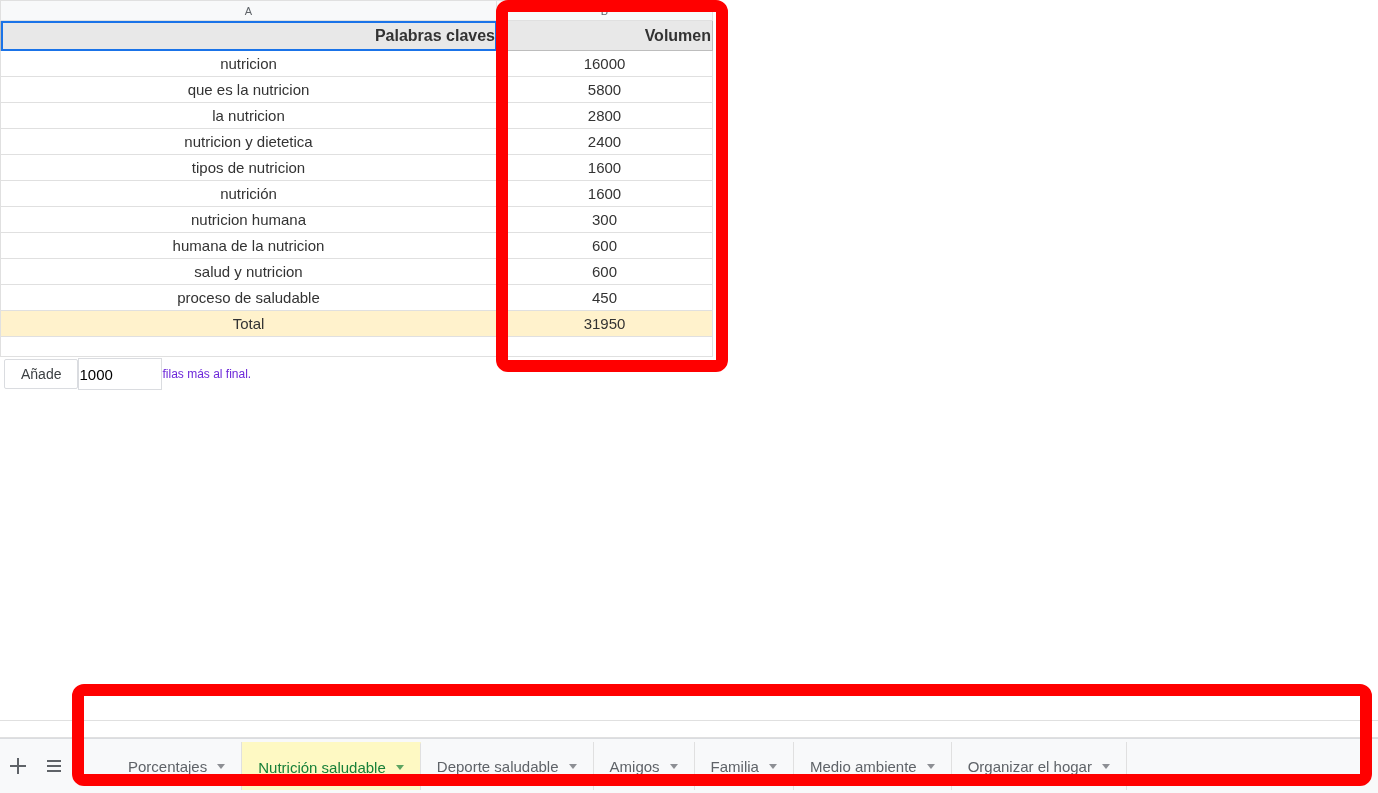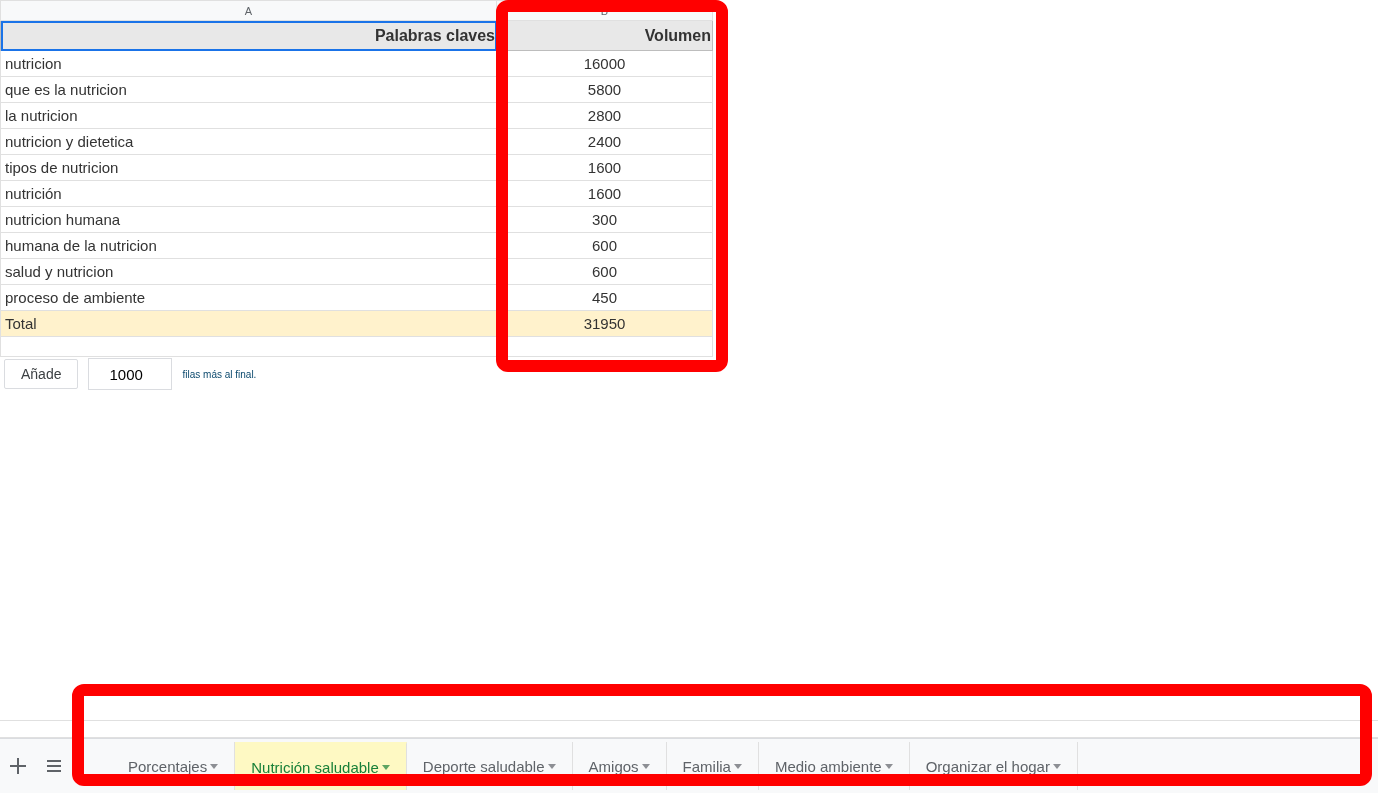--- a/index.html
+++ b/index.html
@@ -7,39 +7,39 @@
   .viewport { position: relative; width: 1378px; height: 793px; background: #fff; }
   
   .sheet-area { position: absolute; left: 0; top: 0; right: 0; }
   table.spreadsheet { border-collapse: collapse; table-layout: fixed; }
   .col-letters td { background: #f8f9fa; border: 1px solid #e0e0e0; color: #5f6368; font-size: 11px; text-align: center; height: 20px; }
   .col-a   { width: 496px; }
   .col-b   { width: 216px; }
   .hdr td { background: #e8e8e8; border: 1px solid #bdbdbd; font-weight: bold; text-align: right; height: 30px; font-size: 16px; }
   .hdr td.sel { outline: 2px solid #1a73e8; outline-offset: -2px; }
   .datarow td { border: 1px solid #e0e0e0; height: 26px; font-size: 15px; padding: 0 4px; }
-  .datarow td.colA { text-align: left; }
+  .datarow td.colA { text-align: center; }
   .datarow td.colB { text-align: center; }
   .total td { background: #fff2cc; }
   .empty td { border: 1px solid #e0e0e0; height: 20px; }
   
-  .addrows { position: absolute; left: 4px; top: 358px; display: flex; align-items: center; gap: 10px; }
+  .addrows { position: absolute; left: 4px; top: 358px; display: flex; align-items: center; }
   .addrows button { background: #fff; border: 1px solid #dadce0; padding: 6px 16px; font-size: 14px; color: #3c4043; cursor: pointer; border-radius: 2px; }
-  .addrows input { width: 84px; height: 32px; border: 1px solid #dadce0; padding: 4px 20px; font-size: 15px; }
-  .addrows span { color: #0c4a6e; font-size: 10px; }
+  .addrows input { width: 84px; height: 32px; border: 1px solid #dadce0; padding: 4px 0; font-size: 15px; }
+  .addrows span { color: #6d28d9; font-size: 12px; }
   
   .highlight-top { position: absolute; left: 496px; top: 0; width: 232px; height: 372px; border: 12px solid #ff0000; border-radius: 12px; pointer-events: none; }
   
   .highlight-bottom { position: absolute; left: 72px; top: 684px; width: 1300px; height: 102px; border: 12px solid #ff0000; border-radius: 12px; pointer-events: none; }
   
   .empty-bottom-row { position: absolute; left: 0; right: 0; bottom: 55px; height: 18px; border-top: 1px solid #e0e0e0; border-bottom: 1px solid #e0e0e0; background: #fff; }
   
   .tabstrip { position: absolute; left: 0; right: 0; bottom: 0; height: 55px; background: #f8f9fa; border-top: 1px solid #dadce0; display: flex; align-items: center; }
   .tabstrip .iconbtn { width: 36px; height: 48px; display: flex; align-items: center; justify-content: center; color: #5f6368; cursor: pointer; }
-  .tab { height: 48px; display: flex; align-items: center; padding: 0 16px; color: #5f6368; font-size: 15px; border-right: 1px solid #e0e0e0; cursor: pointer; gap: 3px; }
+  .tab { height: 48px; display: flex; align-items: center; padding: 0 16px; color: #5f6368; font-size: 15px; border-right: 1px solid #e0e0e0; cursor: pointer; gap: 10px; }
   .tab.active { background: #fef9c3; color: #188038; font-weight: 500; border-top: 2px solid transparent; }
   .tab .caret { width: 0; height: 0; border-left: 4px solid transparent; border-right: 4px solid transparent; border-top: 5px solid currentColor; opacity: 0.7; }
   .plus-icon svg, .menu-icon svg { display:block; }
 </style>
 </head>
 <body>
 
 <div class="viewport">
 
   <div class="sheet-area">
@@ -87,21 +87,21 @@
           </tr>
       <tr class="datarow">
             <td class="colA">humana de la nutricion</td>
             <td class="colB">600</td>
           </tr>
       <tr class="datarow">
             <td class="colA">salud y nutricion</td>
             <td class="colB">600</td>
           </tr>
       <tr class="datarow">
-            <td class="colA">proceso de ambiente</td>
+            <td class="colA">proceso de saludable</td>
             <td class="colB">450</td>
           </tr>
       <tr class="datarow total">
             <td class="colA">Total</td>
             <td class="colB">31950</td>
           </tr>
       <tr class="empty">
             <td></td>
             <td></td>
           </tr>

